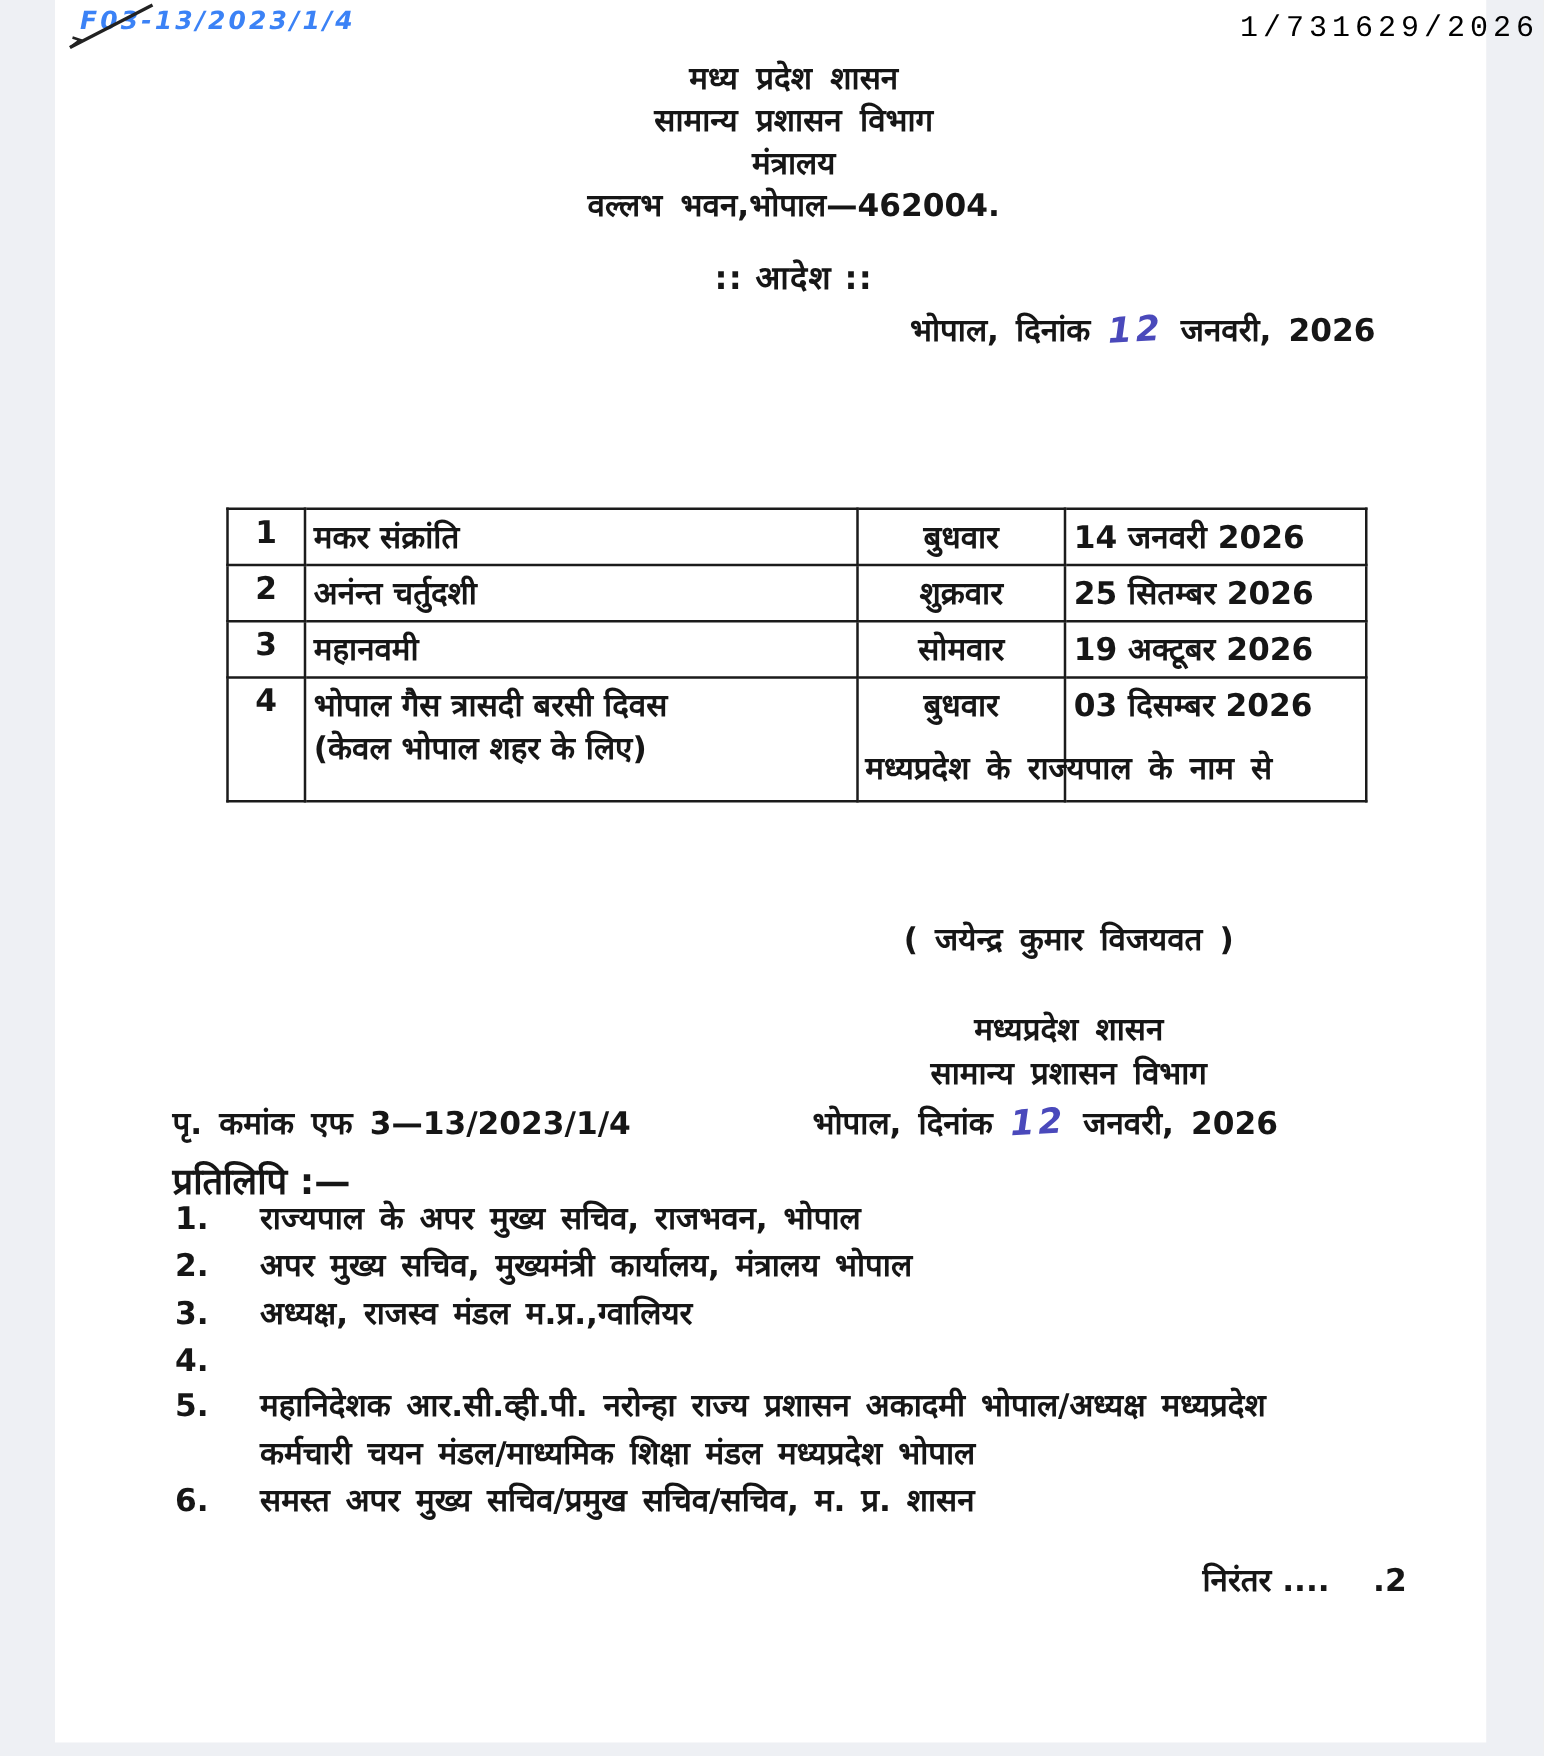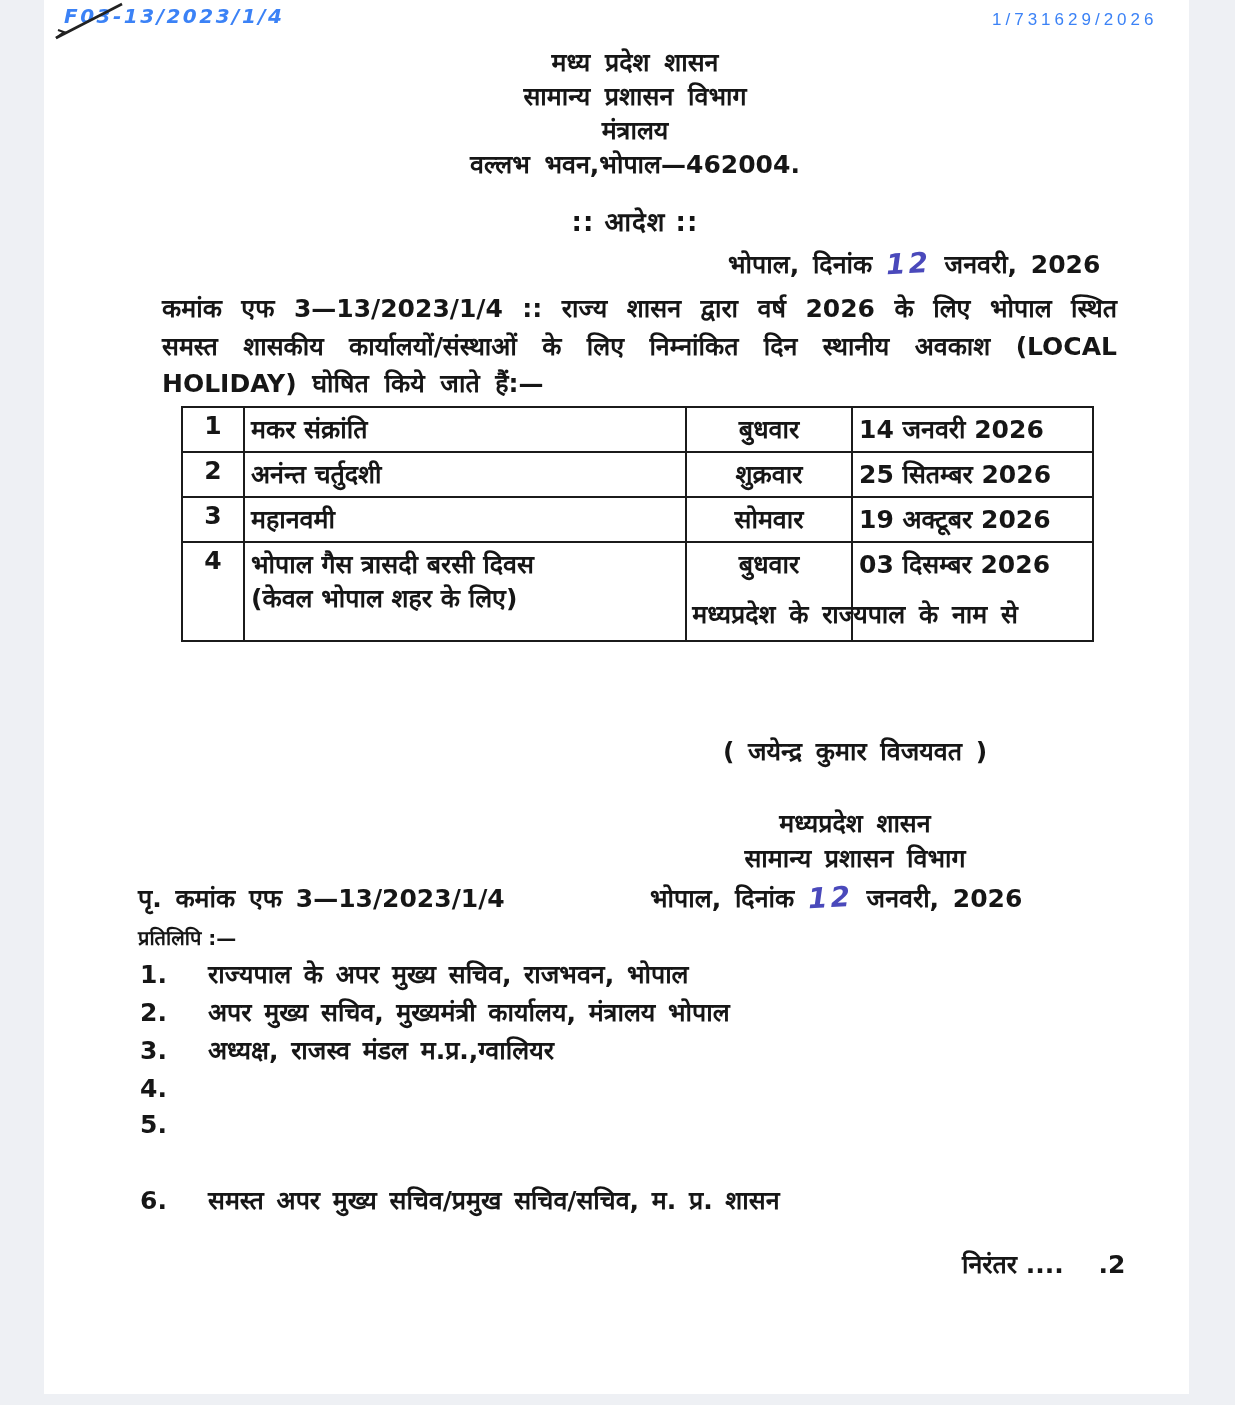--- a/index.html
+++ b/index.html
@@ -17,22 +17,22 @@
   .edge-bottom{left:0;top:1394px;width:1235px;height:11px;}
 
   .abs{position:absolute;}
 
   .ref-tl{
     left:64px;top:4px;font-size:20px;letter-spacing:2.5px;
     font-style:italic;font-weight:600;color:#3b82f6;
   }
   .ref-tl svg{position:absolute;left:-12px;top:-6px;pointer-events:none;}
   .ref-tr{
-    left:992px;top:10px;font-size:17px;letter-spacing:4px;color:#3b82f6;
-    font-family:Liberation Sans, sans-serif;
+    left:992px;top:10px;font-size:24px;letter-spacing:4px;color:#000000;
+    font-family:Liberation Mono, monospace;
   }
 
   .header-block{
     left:380px;top:46px;width:510px;text-align:center;
     font-size:25px;line-height:34px;font-weight:600;word-spacing:6px;
   }
   .order-heading{
     left:380px;top:203px;width:510px;text-align:center;
     font-size:26px;font-weight:600;letter-spacing:1px;
   }
@@ -77,21 +77,21 @@
     font-size:24px;font-weight:600;color:#1d1d1d;letter-spacing:0;word-spacing:4px;
     white-space:nowrap;
   }
   .sig-name{top:733px;}
   .sig-desig{top:770px;}
   .sig-org1{top:805px;}
   .sig-org2{top:840px;}
 
   .endorse-ref{left:138px;top:880px;font-size:25px;font-weight:600;word-spacing:5px;}
   .endorse-date{left:650px;top:880px;font-size:25px;font-weight:600;word-spacing:5px;}
-  .copy-label{left:138px;top:924px;font-size:20px;font-weight:600;}
+  .copy-label{left:138px;top:924px;font-size:29px;font-weight:600;}
 
   .copy-item{font-size:25px;line-height:38px;font-weight:600;word-spacing:4px;}
   .copy-num{position:absolute;left:140px;top:0;}
   .copy-text{position:absolute;left:208px;top:0;width:880px;}
   .ci-1{left:0;top:956px;}
   .ci-2{left:0;top:994px;}
   .ci-3{left:0;top:1032px;}
   .ci-4{left:0;top:1070px;}
   .ci-5{left:0;top:1106px;}
   .ci-6{left:0;top:1182px;}
@@ -128,21 +128,20 @@
   </div>
 
   <div class="abs order-heading">:: आदेश ::</div>
 
   <div class="abs date-line-1">
     <span>भोपाल, दिनांक</span>
     <span class="hand">12</span>
     <span>जनवरी, 2026</span>
   </div>
 
-  <p class="abs body-para">कमांक एफ 3—13/2023/1/4 :: राज्य शासन द्वारा वर्ष 2026 के लिए भोपाल स्थित समस्त शासकीय कार्यालयों/संस्थाओं के लिए निम्नांकित दिन स्थानीय अवकाश (LOCAL HOLIDAY) घोषित किये जाते हैं:—</p>
 
   <table class="holidays">
     <tbody>
         <tr class="r1">
       <td class="c-sno">1</td>
       <td class="c-name">मकर संक्रांति</td>
       <td class="c-day">बुधवार</td>
       <td class="c-date">14 जनवरी 2026</td>
     </tr>
     <tr class="r2">
@@ -195,20 +194,21 @@
   </div>
   <div class="copy-item ci-3">
     <span class="copy-num">3.</span>
     <span class="copy-text">अध्यक्ष, राजस्व मंडल म.प्र.,ग्वालियर</span>
   </div>
   <div class="copy-item ci-4">
     <span class="copy-num">4.</span>
   </div>
   <div class="copy-item ci-5">
     <span class="copy-num">5.</span>
+    <span class="copy-text">महानिदेशक आर.सी.व्ही.पी. नरोन्हा राज्य प्रशासन अकादमी भोपाल/अध्यक्ष मध्यप्रदेश कर्मचारी चयन मंडल/माध्यमिक शिक्षा मंडल मध्यप्रदेश भोपाल</span>
   </div>
   <div class="copy-item ci-6">
     <span class="copy-num">6.</span>
     <span class="copy-text">समस्त अपर मुख्य सचिव/प्रमुख सचिव/सचिव, म. प्र. शासन</span>
   </div>
 
   <div class="abs footer-line">
     <span>निरंतर ....</span>
     <span class="pg">.2</span>
   </div>

